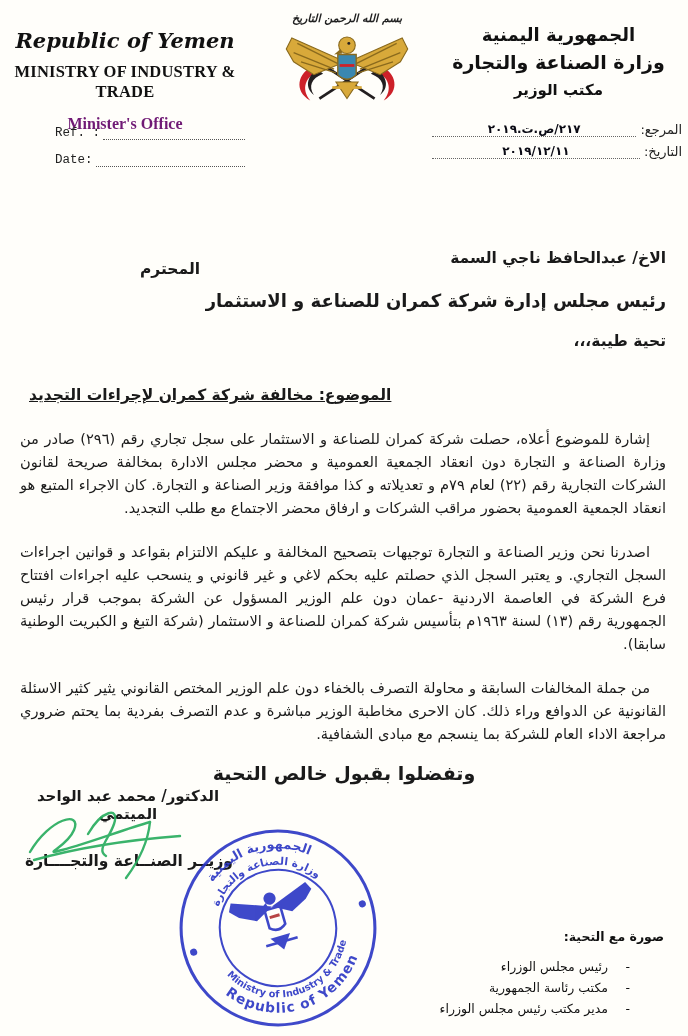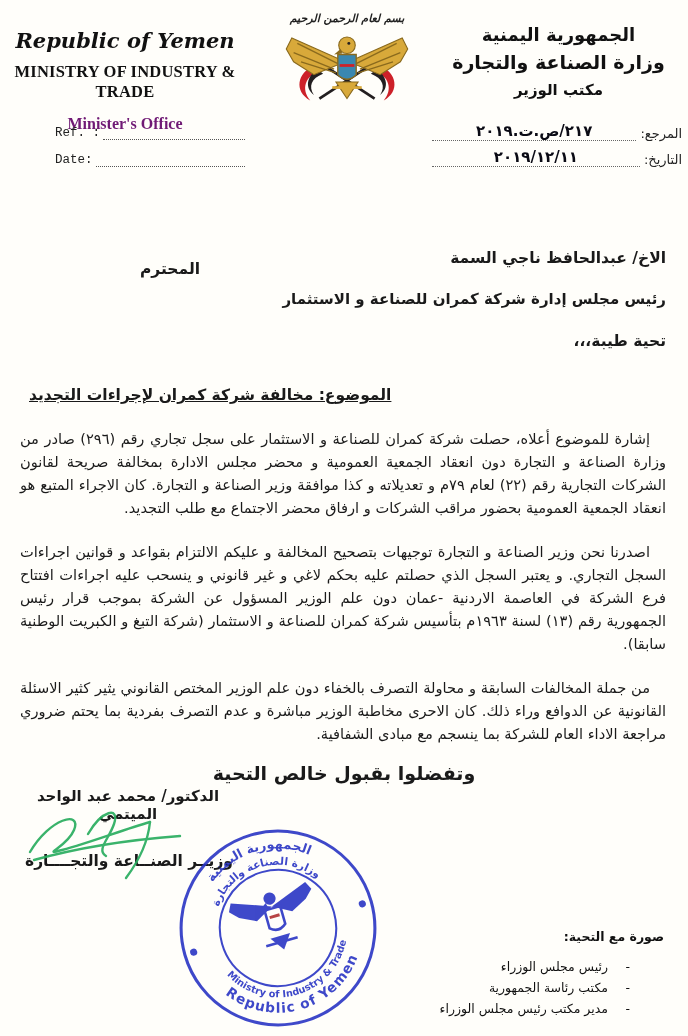--- a/index.html
+++ b/index.html
@@ -22,25 +22,25 @@
   .emblem{position:absolute;left:272px;top:12px;width:150px;text-align:center;}
   .bismillah{font-size:11px;font-weight:bold;color:#222;font-style:italic;}
   
   .hdr-right{position:absolute;right:12px;top:24px;width:235px;text-align:center;direction:rtl;color:#111;}
   .hdr-right .l1{font-size:18px;font-weight:bold;}
   .hdr-right .l2{font-size:19px;font-weight:bold;margin-top:6px;}
   .hdr-right .l3{font-size:15px;font-weight:bold;margin-top:8px;letter-spacing:1px;}
   .refdate-ar{position:absolute;right:6px;top:122px;width:250px;direction:rtl;font-size:13px;color:#222;}
   .refdate-ar .row{display:flex;align-items:flex-end;margin-bottom:7px;}
   .refdate-ar .lbl{white-space:nowrap;margin-left:4px;}
-  .refdate-ar .val{flex:1;border-bottom:1.6px dotted #666;text-align:center;font-weight:bold;font-size:15px;color:#0a0a14;padding-bottom:0px;}
+  .refdate-ar .val{flex:1;border-bottom:1.6px dotted #666;text-align:center;font-weight:bold;font-size:12px;color:#0a0a14;padding-bottom:0px;}
   
   .addr-name{position:absolute;top:249px;right:22px;direction:rtl;font-weight:bold;font-size:15.5px;}
   .addr-hon{position:absolute;top:260px;left:140px;direction:rtl;font-weight:bold;font-size:15.5px;}
-  .addr-title{position:absolute;top:290px;right:22px;direction:rtl;font-weight:bold;font-size:15px;}
+  .addr-title{position:absolute;top:290px;right:22px;direction:rtl;font-weight:bold;font-size:18px;}
   .greeting{position:absolute;top:332px;right:22px;direction:rtl;font-weight:bold;font-size:15.5px;}
   .subject{position:absolute;top:386px;left:0;width:100%;text-align:left;direction:rtl;font-weight:bold;font-size:15.5px;text-decoration:underline;padding-left:29px;}
   .paras{position:absolute;top:427px;right:22px;left:20px;direction:rtl;font-size:14.6px;line-height:23px;text-align:justify;text-align-last:right;}
   .paras p{margin:0 0 21px 0;text-indent:16px;}
   .closing{position:absolute;top:762px;left:0;width:100%;text-align:center;direction:rtl;font-weight:bold;font-size:19px;}
   
   .sig-name{position:absolute;top:787px;left:12px;width:232px;text-align:center;direction:rtl;font-weight:bold;font-size:15px;z-index:1;}
   .sig-ink{position:absolute;top:800px;left:22px;z-index:3;}
   .sig-title{position:absolute;top:852px;left:10px;width:238px;text-align:center;direction:rtl;font-weight:bold;font-size:15.5px;z-index:1;}
   .stamp{position:absolute;left:176px;top:826px;z-index:2;transform:rotate(-16deg);}
@@ -65,21 +65,21 @@
       <span class="lbl">Ref. :</span>
       <span class="dots"></span>
     </div>
     <div class="row">
       <span class="lbl">Date:</span>
       <span class="dots"></span>
     </div>
   </div>
 
   <div class="emblem">
-    <div class="bismillah">بسم لعام الرحمن الرحيم</div>
+    <div class="bismillah">بسم الله الرحمن التاريخ</div>
     <svg width="132" height="92" viewBox="0 0 140 100">
 
       <path d="M34,44 C16,52 12,72 30,82 C20,70 24,56 40,50 Z" fill="#cd2129"></path>
       <path d="M106,44 C124,52 128,72 110,82 C120,70 116,56 100,50 Z" fill="#cd2129"></path>
       <path d="M38,48 C26,56 24,68 34,76 C28,67 31,58 44,53 Z" fill="#231f20"></path>
       <path d="M102,48 C114,56 116,68 106,76 C112,67 109,58 96,53 Z" fill="#231f20"></path>
 
       <path d="M42,42 L100,80" stroke="#231f20" stroke-width="3"></path>
       <path d="M98,42 L40,80" stroke="#231f20" stroke-width="3"></path>
 

